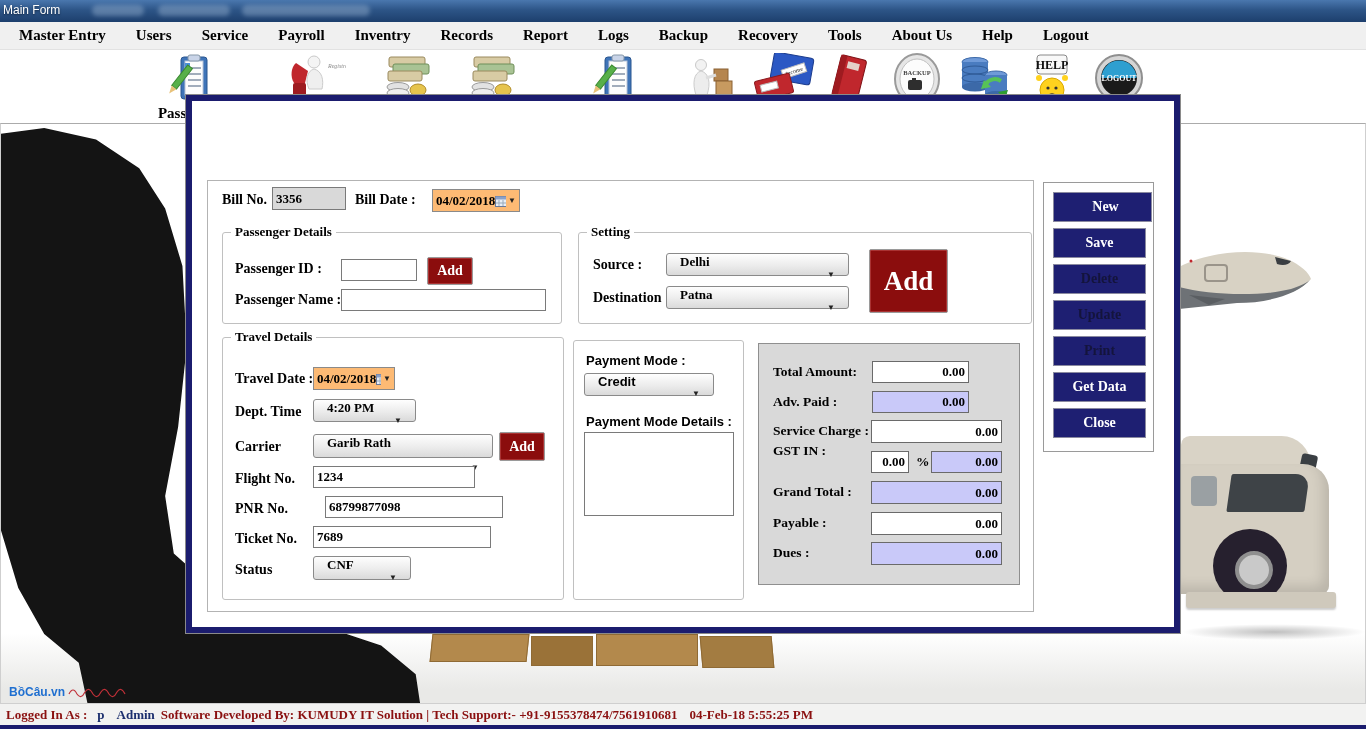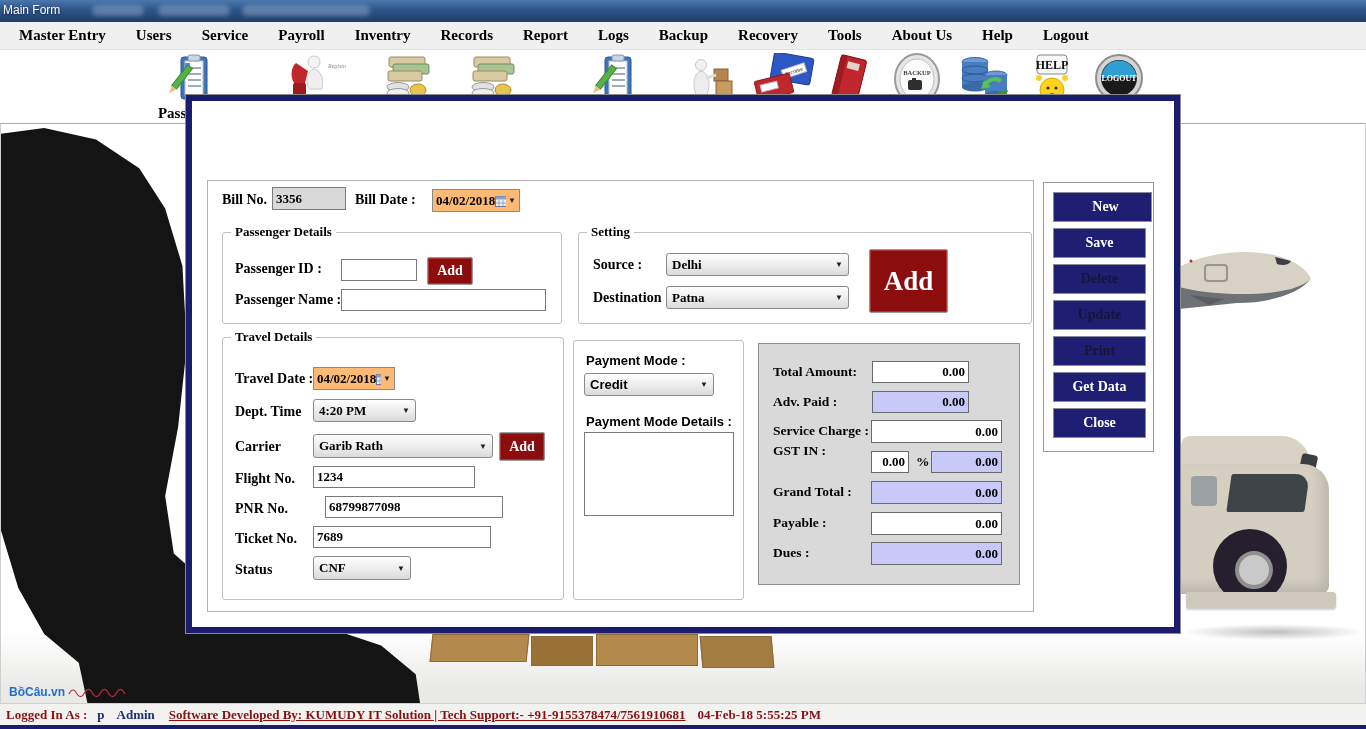--- a/index.html
+++ b/index.html
@@ -55,22 +55,22 @@
   .abtn{position:absolute;left:9px;width:91px;height:28px;background:#1e1f72;color:#fff;
     font:bold 14px "Liberation Serif",serif;border:1px solid #8a8aa0;display:flex;align-items:center;justify-content:center;cursor:pointer;}
   .abtn.disabled{color:#14143c;}
   .lbl{position:absolute;font:bold 14px "Liberation Serif",serif;color:#000;white-space:nowrap;}
   .grp{position:absolute;border:1px solid #c0c0c0;border-radius:3px;}
   .legend{position:absolute;top:-9px;left:8px;background:#fff;padding:0 4px;font:bold 13px "Liberation Serif",serif;white-space:nowrap;}
   .tbox{position:absolute;box-sizing:border-box;border:1px solid #7a7a7a;background:#fff;
     font:bold 13px "Liberation Serif",serif;padding:0 3px;margin:0;}
   .tbox:disabled,.tbox.dis{background:#d9d9d9;color:#000;}
   .combo{position:absolute;box-sizing:border-box;border:1px solid #8a8a8a;border-radius:3px;
-    background:linear-gradient(#fefefe,#ececec 55%,#dadada);display:flex;align-items:center;
-    padding:0 5px;font:bold 13px "Liberation Serif",serif;cursor:default;}
+    background:linear-gradient(#fefefe,#ececec 55%,#dadada);display:flex;align-items:flex-start;
+    padding:0 13px;font:bold 13px "Liberation Serif",serif;cursor:default;flex-direction:column;}
   .combo .arrow{margin-left:auto;font-size:8px;color:#222;}
   .datebox{position:absolute;box-sizing:border-box;border:1px solid #8a8a8a;background:#fdba74;
     display:flex;align-items:center;padding:0 3px;font:bold 13px "Liberation Serif",serif;}
   .datebox .arrow{font-size:8px;color:#222;margin-left:2px;}
   .calico{margin-left:auto;}
   .btn-maroon{position:absolute;background:#8b0d0d;color:#fff;border:1px solid #9a9a9a;border-radius:2px;
     box-shadow:inset 0 0 0 1px #a33;display:flex;align-items:center;justify-content:center;
     font:bold 14px "Liberation Serif",serif;cursor:pointer;}
   .slbl{position:absolute;font:bold 13px "Liberation Sans",sans-serif;color:#000;white-space:nowrap;}
   #totals{position:absolute;left:550px;top:162px;width:262px;height:242px;background:#d9d9d9;border:1px solid #8f8f8f;box-sizing:border-box;}
@@ -421,18 +421,18 @@
         <div class="abtn" style="top:189px;">Get Data</div>
         <div class="abtn" style="top:225px;">Close</div>
       </div>
     </div>
   </div>
 
   <div id="statusbar">
     <span class="s-maroon" style="margin-left:6px;">Logged In As :</span>
     <span class="s-navy" style="margin-left:10px;">p</span>
     <span class="s-navy" style="margin-left:12px;">Admin</span>
-    <span class="s-maroon" style="margin-left:14px;text-decoration:underline;">Software Developed By: KUMUDY IT Solution | Tech Support:- +91-9155378474/7561910681</span>
+    <span class="s-maroon" style="margin-left:6px;">Software Developed By: KUMUDY IT Solution | Tech Support:- +91-9155378474/7561910681</span>
     <span class="s-maroon" style="margin-left:12px;">04-Feb-18 5:55:25 PM</span>
   </div>
   <div id="bottomstrip"></div>
 
 </div>
 
 </body></html>

